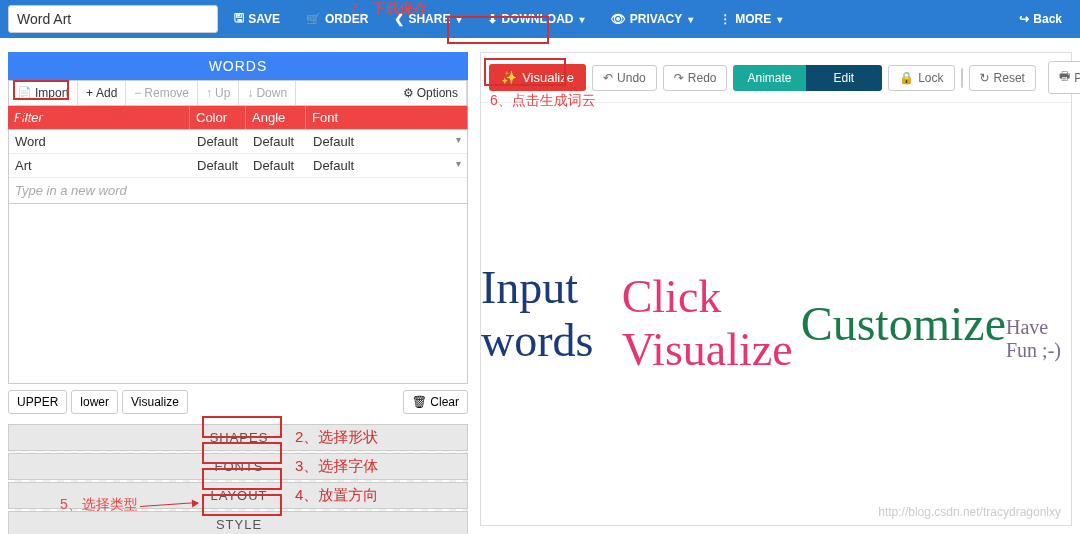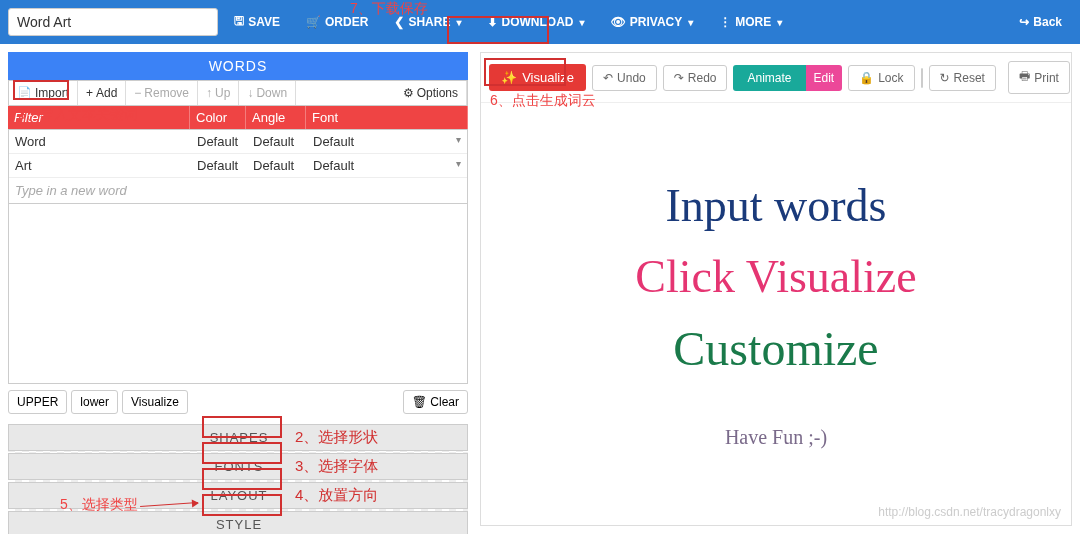--- a/index.html
+++ b/index.html
@@ -1,19 +1,19 @@
 <!DOCTYPE html>
 <html><head>
 <meta charset="utf-8">
 <style>
 * { box-sizing: border-box; margin: 0; padding: 0; font-family: Arial, sans-serif; }
 body { width: 1080px; height: 534px; background: #fff; position: relative; overflow: hidden; }
 
 
-.topbar { background: #2b7cd3; height: 44px; display: flex; align-items: center; padding: 0 8px; gap: 6px; color: #fff; font-size: 13px; }
+.topbar { background: #2b7cd3; height: 38px; display: flex; align-items: center; padding: 0 8px; gap: 6px; color: #fff; font-size: 13px; }
 .title-input { background: #fff; border: 1px solid #ccc; border-radius: 3px; padding: 5px 8px; width: 210px; font-size: 14px; color: #333; }
 .top-btn { color: #fff; display: flex; align-items: center; gap: 4px; padding: 6px 10px; cursor: pointer; font-weight: bold; font-size: 12px; }
 .top-btn .caret::after { content: "▾"; font-size: 10px; margin-left: 2px; }
 .spacer { flex: 1; }
 .back-btn { margin-left: auto; }
 
 
 .left-panel { position: absolute; left: 8px; top: 52px; width: 460px; }
 .words-header { background: #3b82f6; color: #fff; text-align: center; padding: 6px; font-size: 14px; letter-spacing: 1px; }
 .words-toolbar { display: flex; border: 1px solid #ccc; background: #fff; font-size: 12px; }
@@ -45,25 +45,25 @@
 .acc-row { display: flex; align-items: center; background: #e8e8e8; border: 1px solid #ccc; margin-bottom: 2px; }
 .acc-label { width: 80px; text-align: center; padding: 5px 0; font-size: 13px; color: #555; margin-left: 190px; letter-spacing: 1px; }
 .acc-annot { color: #d13030; font-size: 15px; margin-left: 16px; }
 
 
 .right-panel { position: absolute; left: 480px; top: 52px; right: 8px; bottom: 8px; border: 1px solid #ddd; background: #fff; }
 .right-toolbar { display: flex; align-items: center; gap: 6px; padding: 8px; border-bottom: 1px solid #eee; font-size: 13px; }
 .viz-btn { background: #e53935; color: #fff; padding: 6px 12px; border-radius: 3px; display: flex; align-items: center; gap: 5px; cursor: pointer; font-size: 13px; }
 .ghost-btn { border: 1px solid #ccc; background: #fff; padding: 5px 10px; border-radius: 3px; color: #666; cursor: pointer; display: flex; align-items: center; gap: 4px; font-size: 12px; }
 .teal-btn { background: #19a99a; color: #fff; padding: 6px 14px; border-radius: 3px 0 0 3px; cursor: pointer; font-size: 12px; }
-.teal-btn2 { background: #ec4899; color: #fff; padding: 6px 8px; border-radius: 0 3px 3px 0; cursor: pointer; font-size: 12px; }
+.teal-btn2 { background: #0c4a6e; color: #fff; padding: 6px 28px; border-radius: 0 3px 3px 0; cursor: pointer; font-size: 12px; }
 .swatch { width: 22px; height: 20px; background: #b0d6d0; border: 1px solid #ccc; border-radius: 2px; }
 
 
-.canvas { position: absolute; left: 0; right: 0; top: 50px; bottom: 0; display: flex; flex-direction: column; align-items: center; justify-content: center; }
+.canvas { position: absolute; left: 0; right: 0; top: 50px; bottom: 0; display: flex; flex-direction: row; align-items: center; justify-content: center; }
 .big1 { font-size: 46px; color: #1a3a7a; font-family: Georgia, serif; }
 .big2 { font-size: 46px; color: #e53572; font-family: Georgia, serif; margin-top: 18px; }
 .big3 { font-size: 48px; color: #1a7a4a; font-family: Georgia, serif; margin-top: 18px; }
 .fun { font-size: 20px; color: #7a6a8a; font-family: 'Comic Sans MS', cursive; margin-top: 50px; }
 .watermark { position: absolute; right: 10px; bottom: 6px; color: #ccc; font-size: 12px; }
 
 
 .annot { position: absolute; color: #ef4444; font-size: 14px; }
 .redbox { position: absolute; border: 2px solid #d13030; }
 .arrow-line { position: absolute; height: 1px; background: #d13030; }

